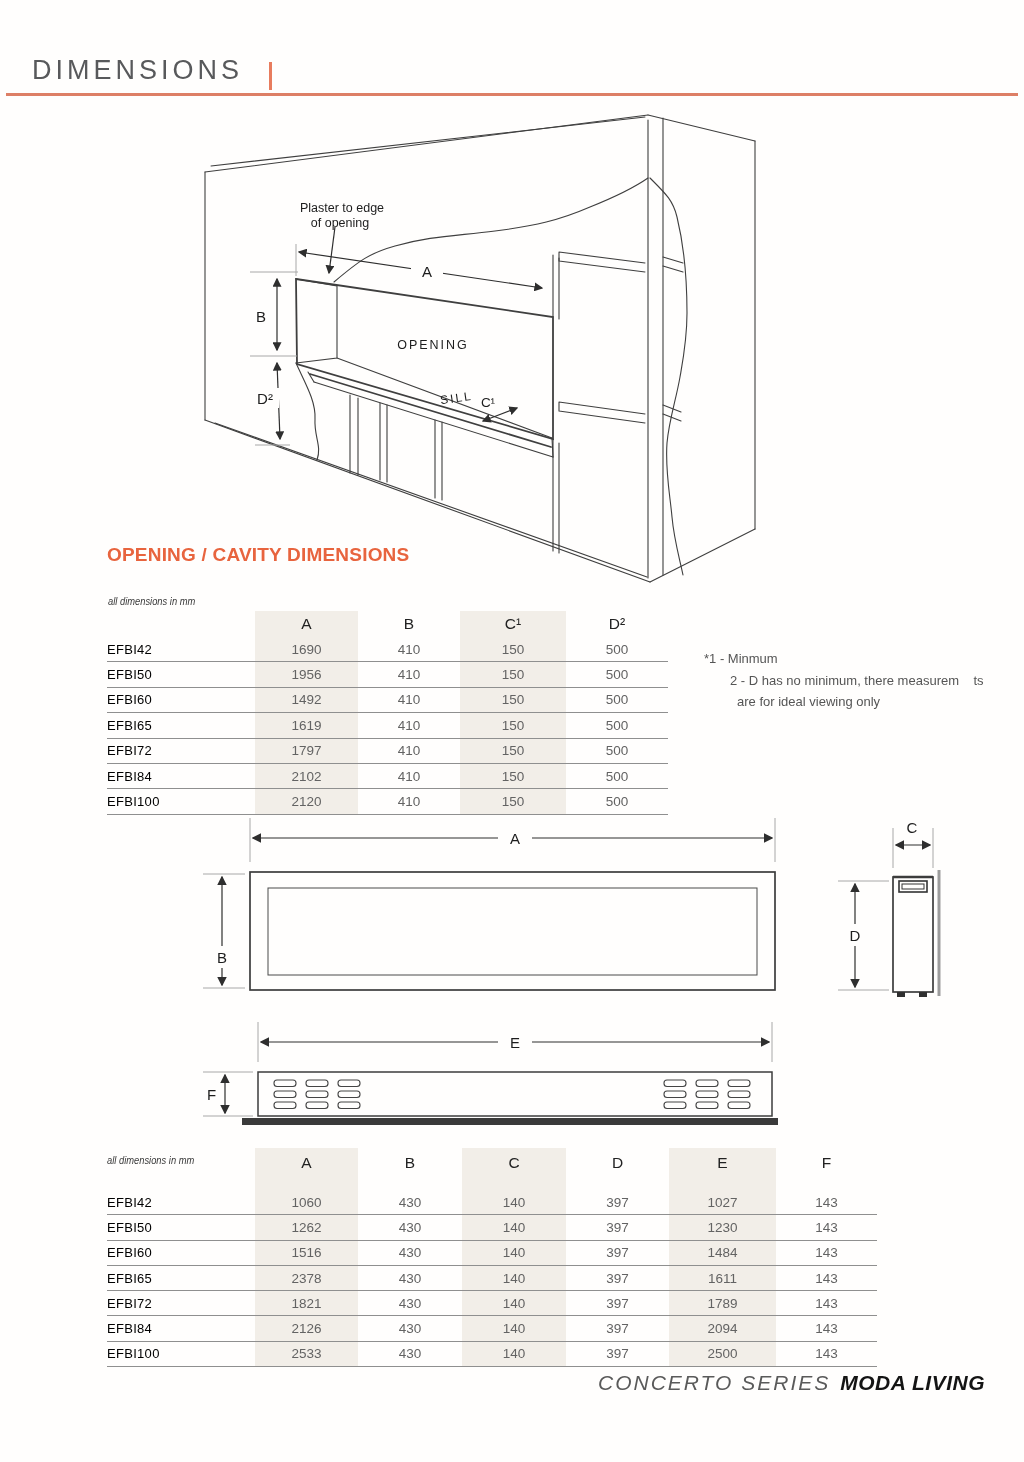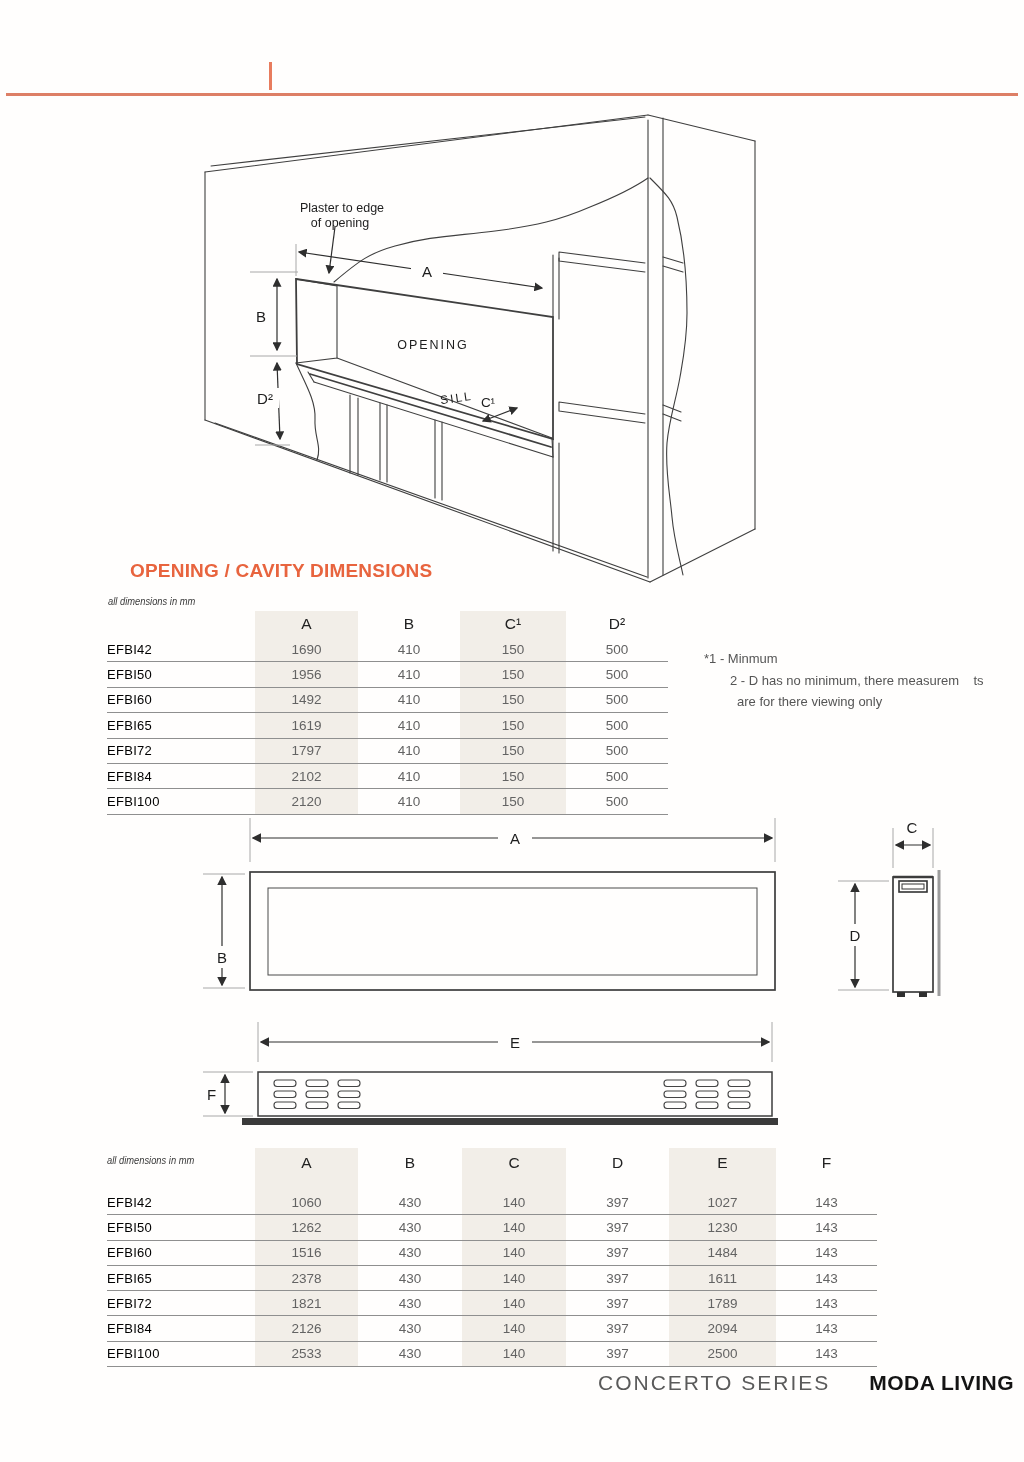--- a/index.html
+++ b/index.html
@@ -4,21 +4,21 @@
 <style>
   html,body{margin:0;padding:0;background:#e9e9e9;}
   .page{position:relative;width:1024px;height:1462px;background:#fffefd;
         font-family:"Liberation Sans",sans-serif;overflow:hidden;margin:0 auto;}
   .abs{position:absolute;}
   
   .doc-title{left:32px;top:55px;font-size:27px;letter-spacing:4px;color:#58595b;font-weight:400;}
   .title-vbar{left:269px;top:62px;width:3px;height:28px;background:#e87c5e;}
   .title-rule{left:6px;top:93px;width:1012px;height:2.5px;background:#dd7f66;}
   
-  .section-title{left:107px;top:560px;font-size:19px;font-weight:700;color:#e8643e;letter-spacing:.2px;margin-left:23px;}
+  .section-title{left:107px;top:544px;font-size:19px;font-weight:700;color:#e8643e;letter-spacing:.2px;}
   .units-note{font-style:italic;font-size:11px;color:#3a3a3a;transform:scaleX(.85);transform-origin:left center;white-space:nowrap;}
   .units1{left:108px;top:595px;}
   
   .tbl{position:absolute;}
   .t1{left:107px;top:611px;width:561px;}
   .t2{left:107px;top:1148px;width:770px;}
   .shade{position:absolute;top:0;bottom:0;background:#f2eee8;z-index:0;}
   .trow,.thead{position:relative;display:flex;z-index:1;align-items:center;}
   .t1 .thead{height:26px;}
   .t1 .trow{height:24.4px;border-bottom:1px solid #8f8f8f;}
@@ -30,37 +30,38 @@
   .model{font-size:13px;color:#000000;text-align:left;letter-spacing:.3px;}
   .t1 .c0{width:148px;}.t1 .c1{width:103px;}.t1 .c2{width:102px;}.t1 .c3{width:106px;}.t1 .c4{width:102px;}
   .t2 .c0{width:148px;}.t2 .c1{width:103px;}.t2 .c2{width:104px;}.t2 .c3{width:104px;}
   .t2 .c4{width:103px;}.t2 .c5{width:107px;}.t2 .c6{width:101px;}
   
   .notes{left:704px;top:648px;width:310px;font-size:13px;color:#555;line-height:21.5px;}
   .notes div{white-space:pre-wrap;}
   .n2{margin-left:26px;}
   .n3{margin-left:33px;}
   
-  .footer{left:598px;top:1371px;display:flex;gap:39px;align-items:baseline;}
+  .footer{left:598px;top:1371px;display:flex;gap:10px;align-items:baseline;font-style:italic;}
   .series{font-size:21px;color:#5a5a5a;letter-spacing:2px;}
   .brand{font-size:21px;color:#141414;font-weight:700;letter-spacing:.5px;}
   
   svg{display:block;}
   svg text{font-family:"Liberation Sans",sans-serif;fill:#1d1d1d;}
   .ln{stroke:#3f3f3f;stroke-width:1.1;fill:none;stroke-linecap:round;}
   .thick{stroke-width:1.8;}
   .dim{stroke:#2e2e2e;stroke-width:1.2;fill:none;}
   .tick{stroke:#a8a8a8;stroke-width:1;fill:none;}
   .gap{fill:#fffefd;}
 </style>
 </head>
 <body>
 
 <div class="page">
 
+  <div class="abs doc-title">DIMENSIONS</div>
   <div class="abs title-vbar"></div>
   <div class="abs title-rule"></div>
 
   <svg class="abs" style="left:195px;top:105px;" width="580" height="500" viewBox="0 0 580 500">
     <defs>
       <marker id="ah" viewBox="0 0 10 10" refX="8.5" refY="5" markerWidth="7.5" markerHeight="7.5" orient="auto-start-reverse">
           <path d="M0,0L10,5L0,10z" fill="#2e2e2e"></path>
         </marker>
     </defs>
 
@@ -184,21 +185,21 @@
       <span class="c c1 v">2120</span>
       <span class="c c2 v">410</span>
       <span class="c c3 v">150</span>
       <span class="c c4 v">500</span>
     </div>
   </div>
 
   <div class="abs notes">
     <div>*1 - Minmum</div>
     <div class="n2">2 - D has no minimum, there measurem    ts</div>
-    <div class="n3">are for there viewing only</div>
+    <div class="n3">are for ideal viewing only</div>
   </div>
 
   <svg class="abs" style="left:195px;top:800px;" width="765" height="340" viewBox="0 0 765 340">
     <defs>
       <marker id="ah2" viewBox="0 0 10 10" refX="8.5" refY="5" markerWidth="8" markerHeight="8" orient="auto-start-reverse">
           <path d="M0,0L10,5L0,10z" fill="#2e2e2e"></path>
         </marker>
     </defs>
 
     <path class="tick" d="M55,18 L55,62 M580,18 L580,62"></path>

